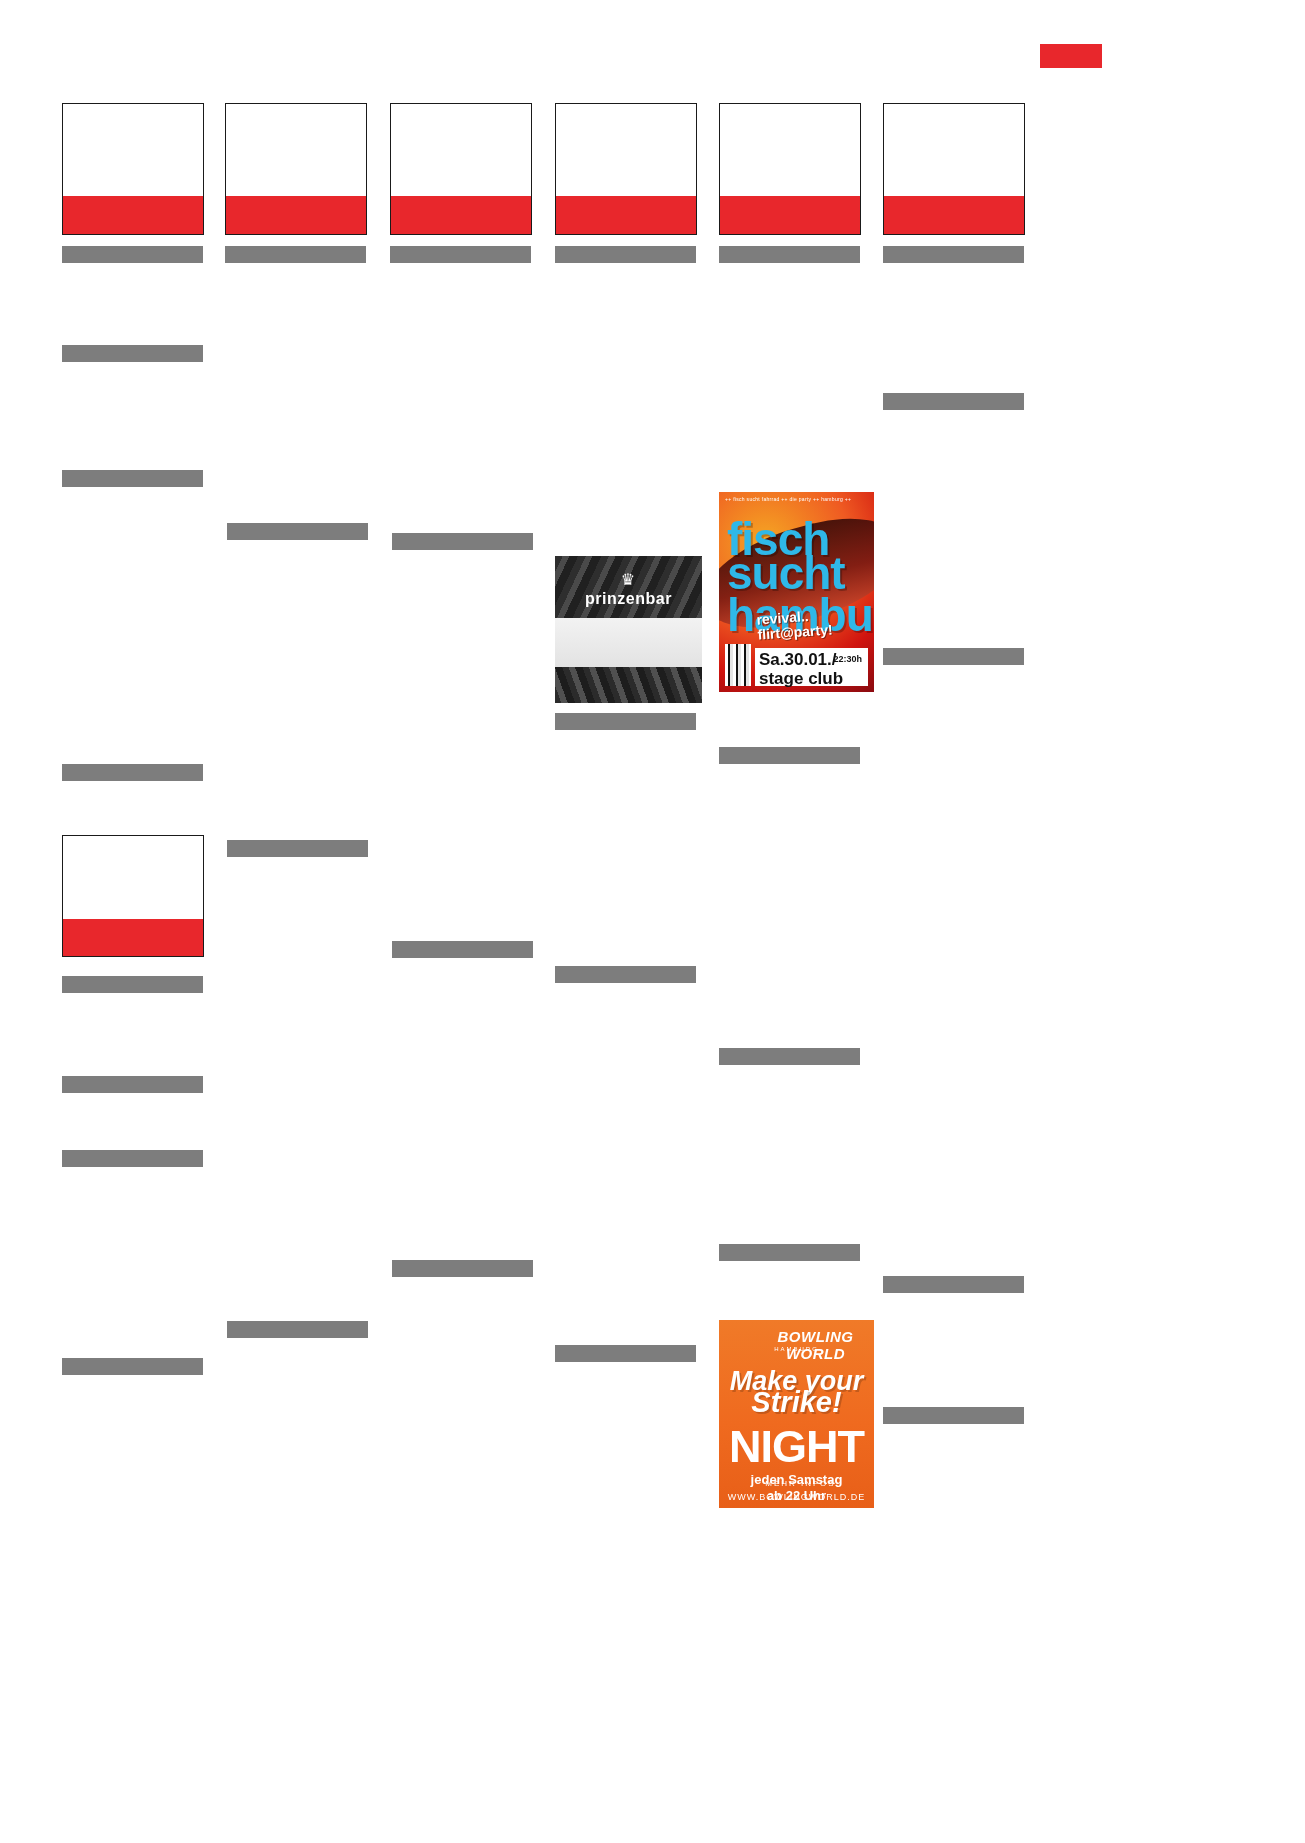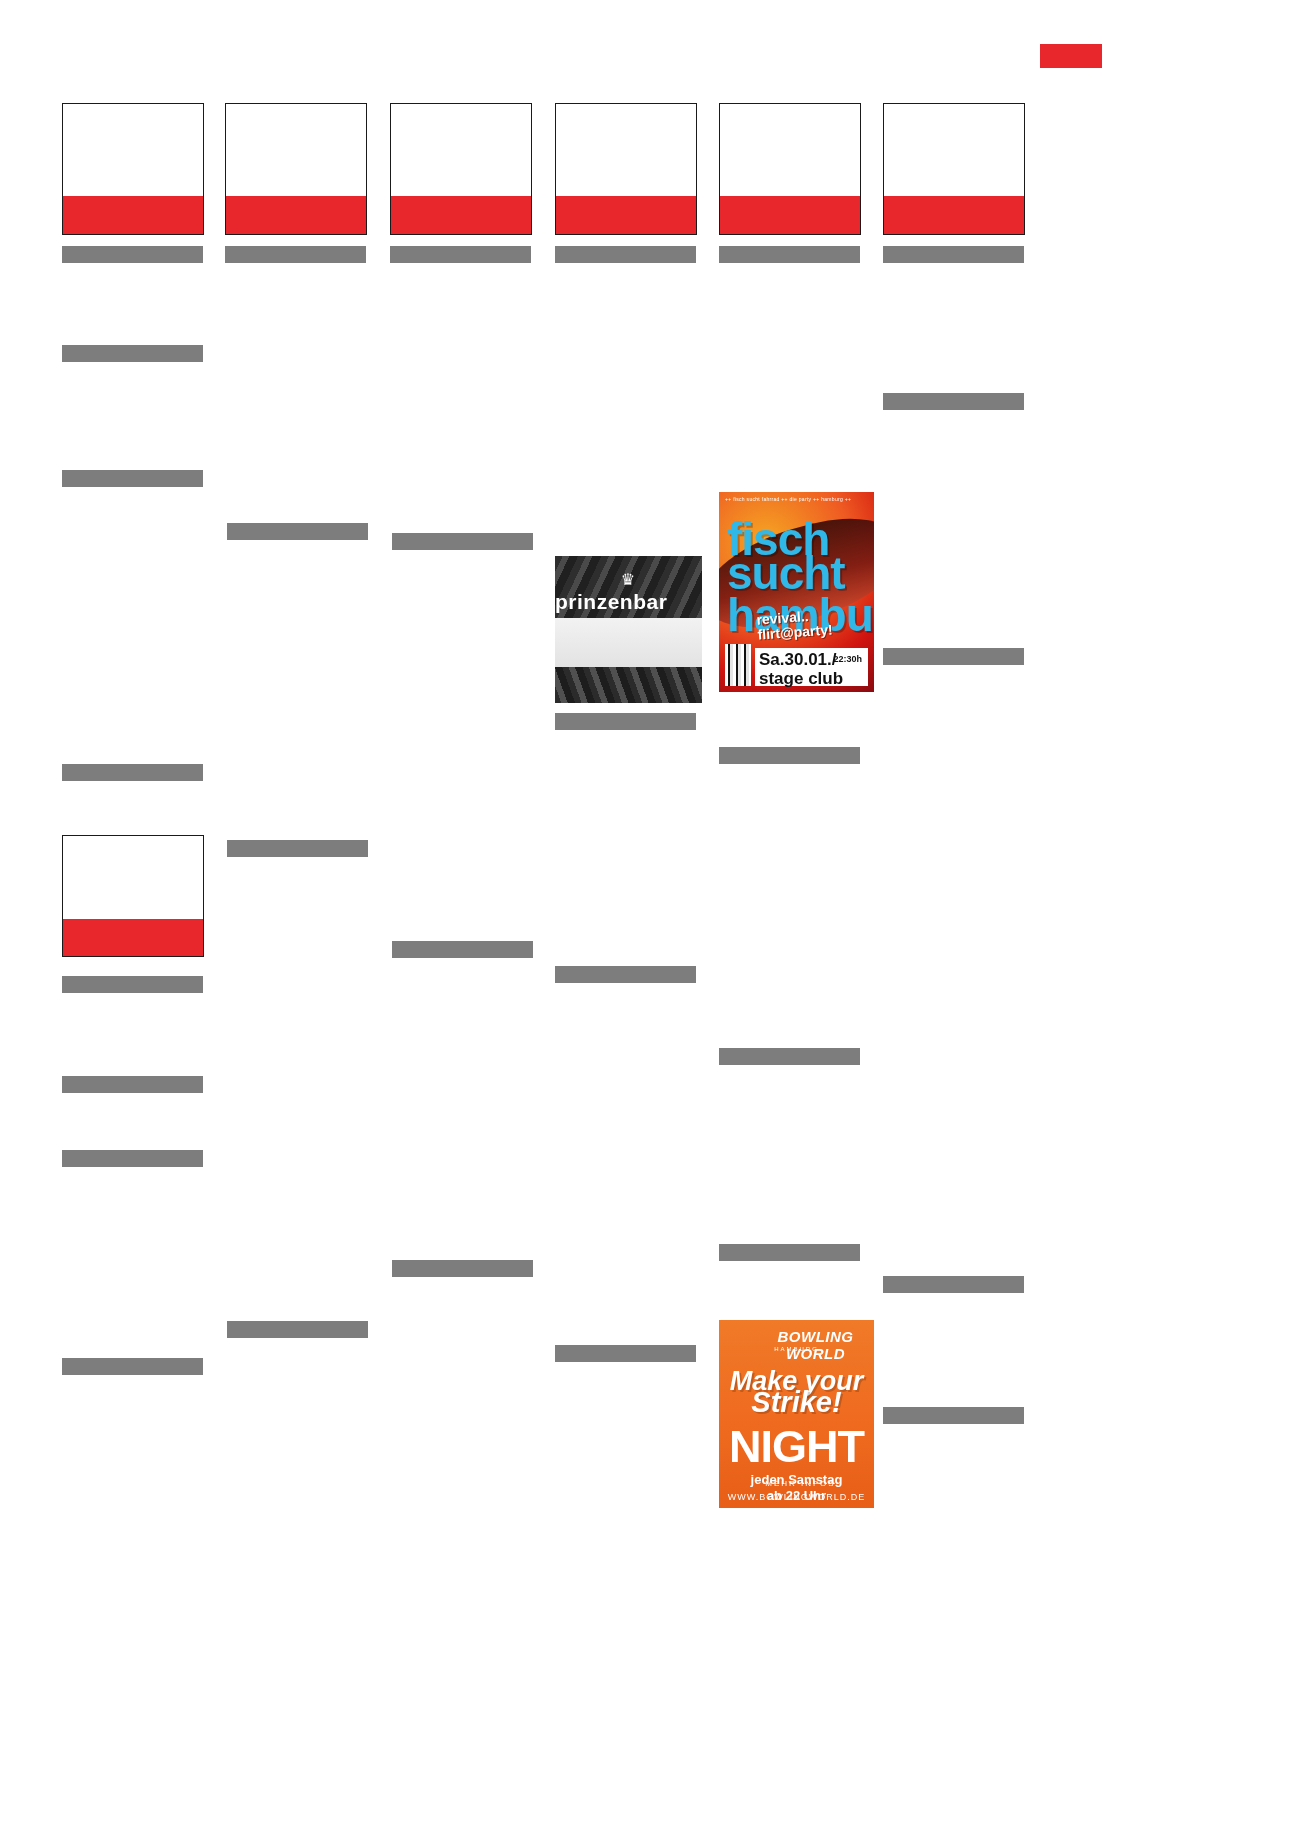--- a/index.html
+++ b/index.html
@@ -79,23 +79,23 @@
     text-align: center;
     color: #ffffff;
     font-size: 16px;
     letter-spacing: 1px;
     line-height: 1;
   }
   .pb-name {
     position: absolute;
     top: 34px;
     left: 0; right: 0;
-    text-align: left;
-    color: #ffffff;
-    font-size: 21px;
+    text-align: center;
+    color: #ffffff;
+    font-size: 16px;
     font-weight: bold;
     letter-spacing: .5px;
   }
 
   
   .ad-fisch {
     overflow: hidden;
     background:
       radial-gradient(120% 90% at 30% 25%, #f5a623 0%, #ef5a22 45%, #d0140f 75%, #8e0b10 100%);
   }

